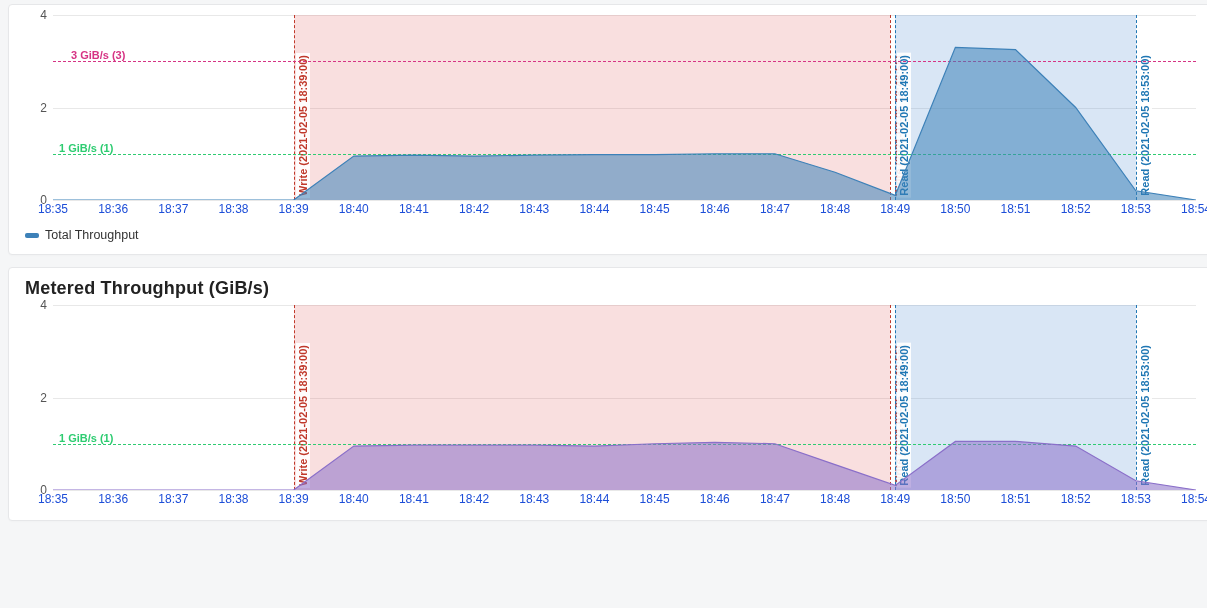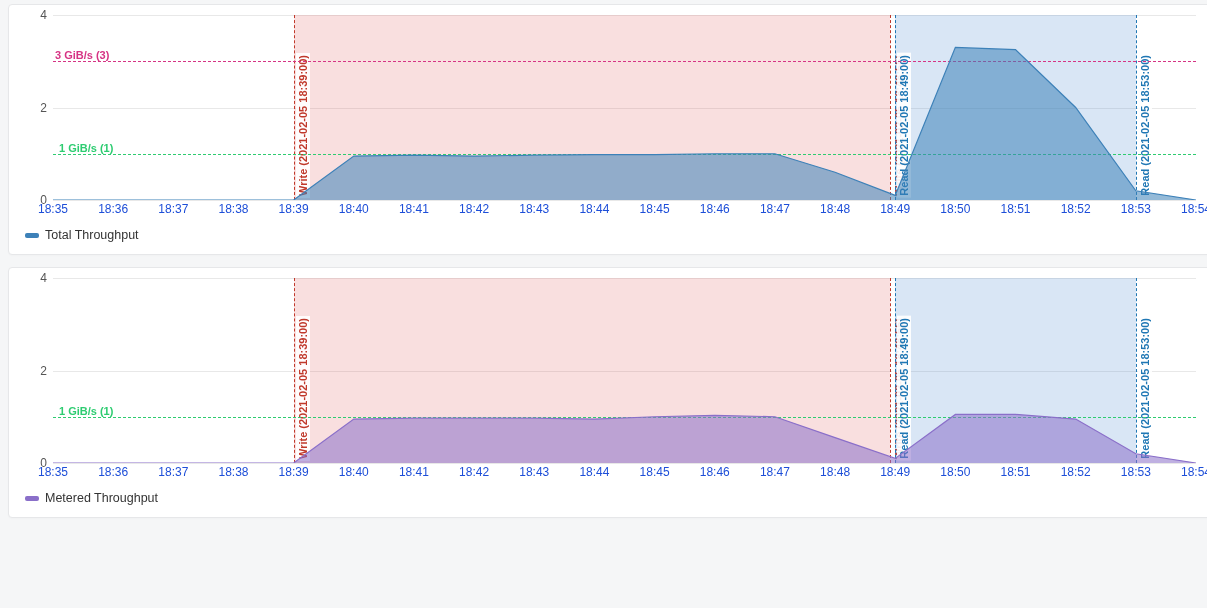--- a/index.html
+++ b/index.html
@@ -40,21 +40,21 @@
           <div class="region-edge" style="left: 21.0526%; border-color: rgb(192, 57, 43);"></div>
           <div class="region-label" style="left: calc(21.0526% + 2px); color: rgb(192, 57, 43);">Write (2021-02-05 18:39:00)</div>
           <div class="region-edge" style="left: 73.2632%; border-color: rgb(192, 57, 43);"></div>
           <div class="region-label" style="left: calc(73.2632% + 2px); color: rgb(192, 57, 43);">Write (2021-02-05 18:48:55)</div>
           <div class="region region-read" style="left: 73.6842%; width: 21.0526%;"></div>
           <div class="region-edge" style="left: 73.6842%; border-color: rgb(31, 119, 180);"></div>
           <div class="region-label" style="left: calc(73.6842% + 2px); color: rgb(31, 119, 180);">Read (2021-02-05 18:49:00)</div>
           <div class="region-edge" style="left: 94.7368%; border-color: rgb(31, 119, 180);"></div>
           <div class="region-label" style="left: calc(94.7368% + 2px); color: rgb(31, 119, 180);">Read (2021-02-05 18:53:00)</div>
           <div class="threshold" style="top: 25%; border-color: rgb(214, 51, 132);"></div>
-          <div class="threshold-label" style="top: 25%; left: 0; color: rgb(214, 51, 132);">3 GiB/s (3)</div>
+          <div class="threshold-label" style="top: 25%; left: 16px; color: rgb(214, 51, 132);">3 GiB/s (3)</div>
           <div class="threshold" style="top: 75%; border-color: rgb(46, 204, 113);"></div>
           <div class="threshold-label" style="top: 75%; left: 4px; color: rgb(46, 204, 113);">1 GiB/s (1)</div>
           <svg class="series-svg" viewBox="0 0 100 100" preserveAspectRatio="none">
             <path d="M 0 100 L 0 100 L 5.263157894736842 100 L 10.526315789473683 100 L 15.789473684210526 100 L 21.052631578947366 100 L 26.31578947368421 76.25 L 31.57894736842105 75.75 L 36.84210526315789 76.25 L 42.10526315789473 75.75 L 47.368421052631575 75.5 L 52.63157894736842 75.5 L 57.89473684210527 75 L 63.1578947368421 75 L 68.42105263157895 85 L 73.68421052631578 97.5 L 78.94736842105263 17.500000000000004 L 84.21052631578947 18.75 L 89.47368421052632 50 L 94.73684210526315 95 L 100 100 L 100 100 Z" fill="rgba(61,129,184,0.55)" stroke="none"></path>
             <path d="M 0 100 L 5.263157894736842 100 L 10.526315789473683 100 L 15.789473684210526 100 L 21.052631578947366 100 L 26.31578947368421 76.25 L 31.57894736842105 75.75 L 36.84210526315789 76.25 L 42.10526315789473 75.75 L 47.368421052631575 75.5 L 52.63157894736842 75.5 L 57.89473684210527 75 L 63.1578947368421 75 L 68.42105263157895 85 L 73.68421052631578 97.5 L 78.94736842105263 17.500000000000004 L 84.21052631578947 18.75 L 89.47368421052632 50 L 94.73684210526315 95 L 100 100 " fill="none" stroke="#3d81b8" stroke-width="1.2" vector-effect="non-scaling-stroke"></path>
           </svg>
         </div>
     <div class="xlabels">
           <span class="xlabel" style="left: 0%;">18:35</span>
           <span class="xlabel" style="left: 5.26316%;">18:36</span>
@@ -78,20 +78,21 @@
           <span class="xlabel" style="left: 100%;">18:54</span>
         </div>
   </div>
   <div class="legend">
     <span class="legend-swatch" style="background: rgb(61, 129, 184);"></span>
     <span>Total Throughput</span>
   </div>
 </div>
 
 <div class="panel">
+  <div class="panel-title">Metered Throughput (GiB/s)</div>
   <div class="chart-wrap">
     <div class="plot">
           <div class="ygrid" style="top: 100%;"></div>
           <div class="ylabel" style="top: 100%;">0</div>
           <div class="ygrid" style="top: 50%;"></div>
           <div class="ylabel" style="top: 50%;">2</div>
           <div class="ygrid" style="top: 0%;"></div>
           <div class="ylabel" style="top: 0%;">4</div>
           <div class="region region-write" style="left: 21.0526%; width: 52.2105%;"></div>
           <div class="region-edge" style="left: 21.0526%; border-color: rgb(192, 57, 43);"></div>
@@ -126,19 +127,15 @@
           <span class="xlabel" style="left: 63.1579%;">18:47</span>
           <span class="xlabel" style="left: 68.4211%;">18:48</span>
           <span class="xlabel" style="left: 73.6842%;">18:49</span>
           <span class="xlabel" style="left: 78.9474%;">18:50</span>
           <span class="xlabel" style="left: 84.2105%;">18:51</span>
           <span class="xlabel" style="left: 89.4737%;">18:52</span>
           <span class="xlabel" style="left: 94.7368%;">18:53</span>
           <span class="xlabel" style="left: 100%;">18:54</span>
         </div>
   </div>
-  <div class="legend">
-    <span class="legend-swatch" style="background: rgb(138, 111, 201);"></span>
-    <span>Metered Throughput</span>
-  </div>
 </div>
 
 </div>
 
 </body></html>

